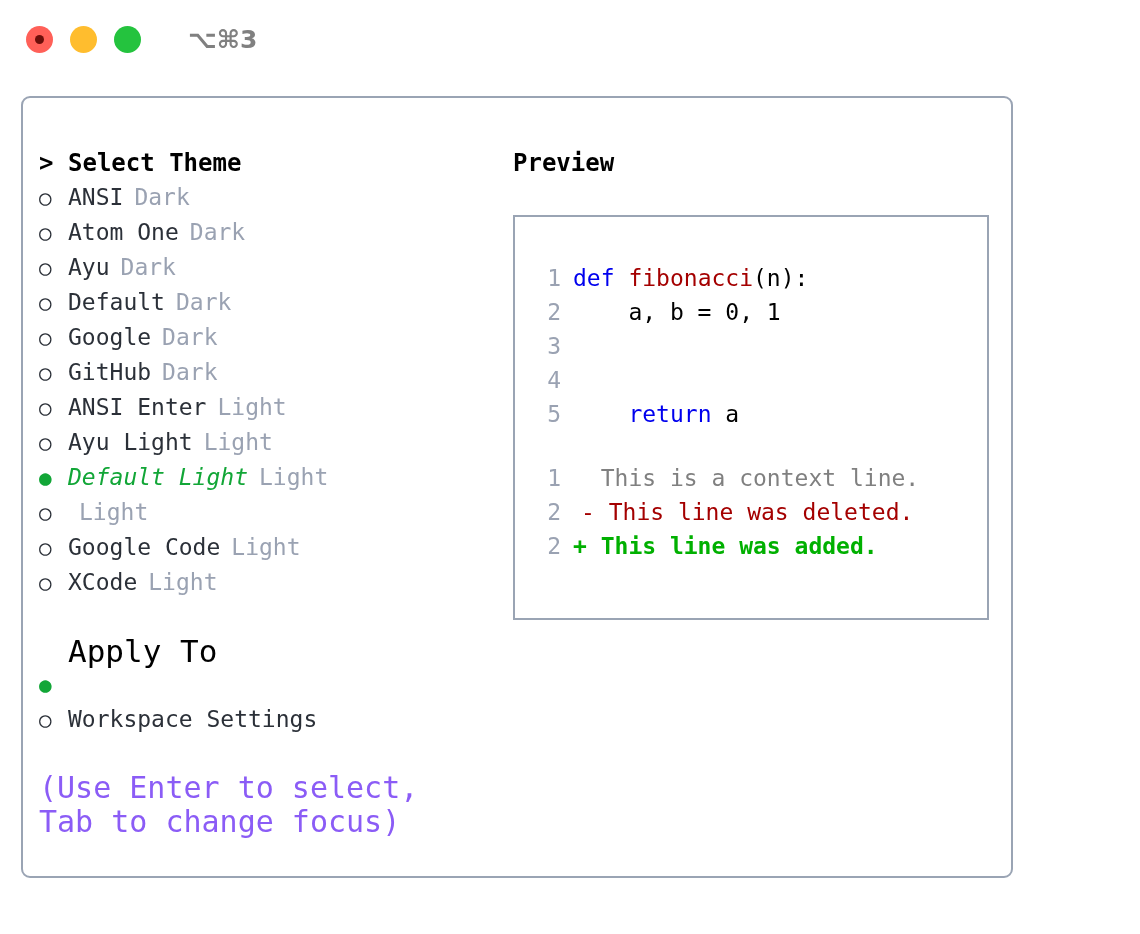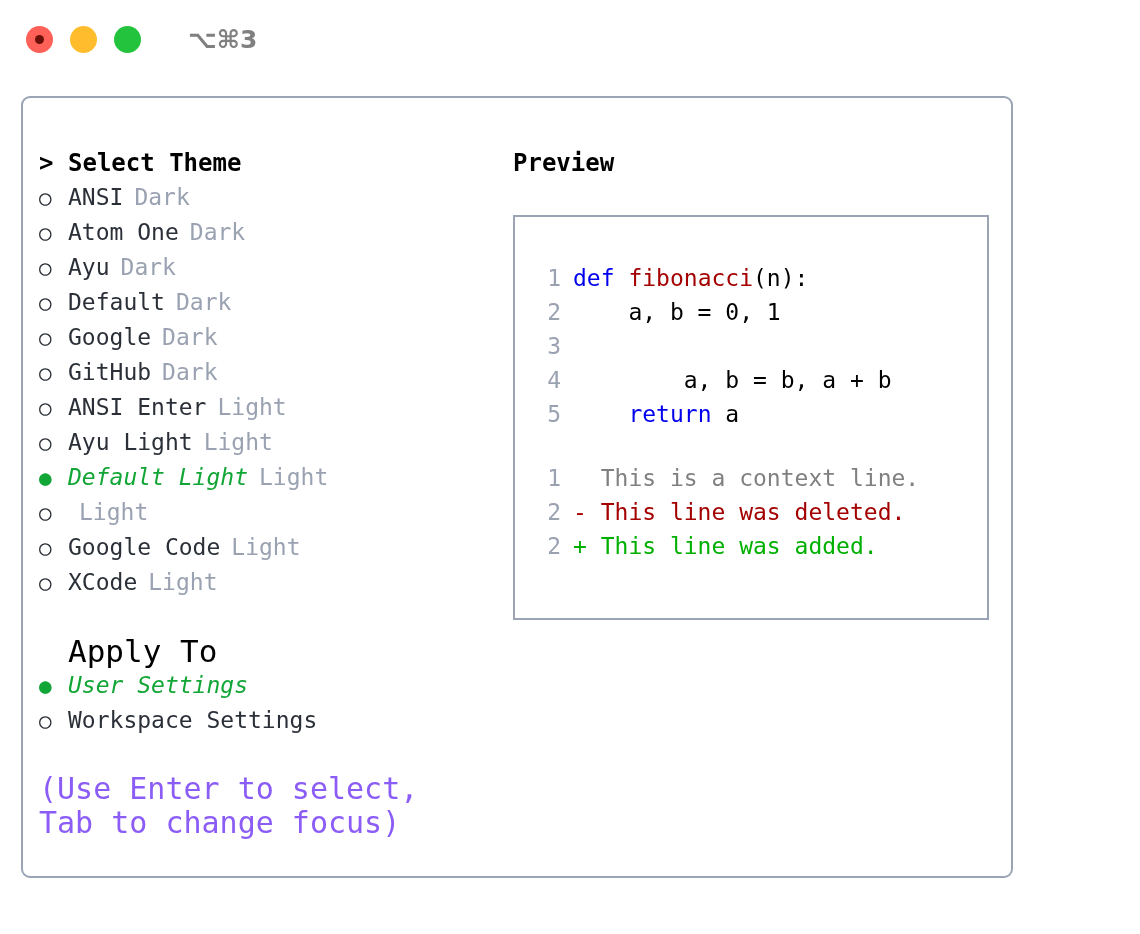--- a/index.html
+++ b/index.html
@@ -171,22 +171,22 @@
     color: #9aa2b2;
     width: 28px;
     text-align: right;
     flex: none;
     padding-right: 12px;
   }
   .tok-kw   { color: #0000ee; }
   .tok-fn   { color: #a40000; }
   .tok-txt  { color: #000000; }
   .tok-ctx  { color: #808080; }
-  .tok-del  { color: #a40000; }
-  .tok-add  { color: #00b000; }
+  .tok-del  { color: #a40000; margin-left: 8px; }
+  .tok-add  { color: #00b000; font-weight: bold; }
   .gap-line { height: 30px; }
 </style>
 </head>
 <body>
 
 <div class="titlebar">
   <div class="traffic">
     <span class="dot red"></span>
     <span class="dot yellow"></span>
     <span class="dot green"></span>
@@ -217,37 +217,37 @@
           <div class="opt-row"><span class="radio radio-off">○</span><span class="opt-tag">Light</span></div>
           <div class="opt-row"><span class="radio radio-off">○</span><span class="opt-label">Google Code</span><span class="opt-tag">Light</span></div>
           <div class="opt-row"><span class="radio radio-off">○</span><span class="opt-label">XCode</span><span class="opt-tag">Light</span></div>
         </div>
 
       <div class="spacer-row"></div>
 
       <div class="apply-head">Apply To</div>
 
       <div id="apply-list">
-          <div class="opt-row selected"><span class="radio radio-on">●</span><span class="opt-label">User Settings</span></div>
+          <div class="opt-row selected"><span class="radio radio-on">●</span></div>
           <div class="opt-row"><span class="radio radio-off">○</span><span class="opt-label">Workspace Settings</span></div>
         </div>
 
       <div class="spacer-row"></div>
 
       <div class="hint">(Use Enter to select, Tab to change focus)</div>
     </div>
 
     <div class="right-col">
       <div class="preview-title">Preview</div>
       <div class="preview-box">
         <div id="code-block">
             <div class="code-line"><span class="ln">1</span><span><span class="tok-kw">def </span><span class="tok-fn">fibonacci</span><span class="tok-txt">(n):</span></span></div>
             <div class="code-line"><span class="ln">2</span><span><span class="tok-txt">    a, b = 0, 1</span></span></div>
             <div class="code-line"><span class="ln">3</span></div>
-            <div class="code-line"><span class="ln">4</span><span><span class="tok-txt">        a, b = b, a + b</span></span></div>
+            <div class="code-line"><span class="ln">4</span></div>
             <div class="code-line"><span class="ln">5</span><span><span class="tok-txt">    </span><span class="tok-kw">return</span><span class="tok-txt"> a</span></span></div>
           </div>
         <div class="gap-line"></div>
         <div id="diff-block">
             <div class="code-line"><span class="ln">1</span><span class="tok-ctx">  This is a context line.</span></div>
             <div class="code-line"><span class="ln">2</span><span class="tok-del">- This line was deleted.</span></div>
             <div class="code-line"><span class="ln">2</span><span class="tok-add">+ This line was added.</span></div>
           </div>
       </div>
     </div>

